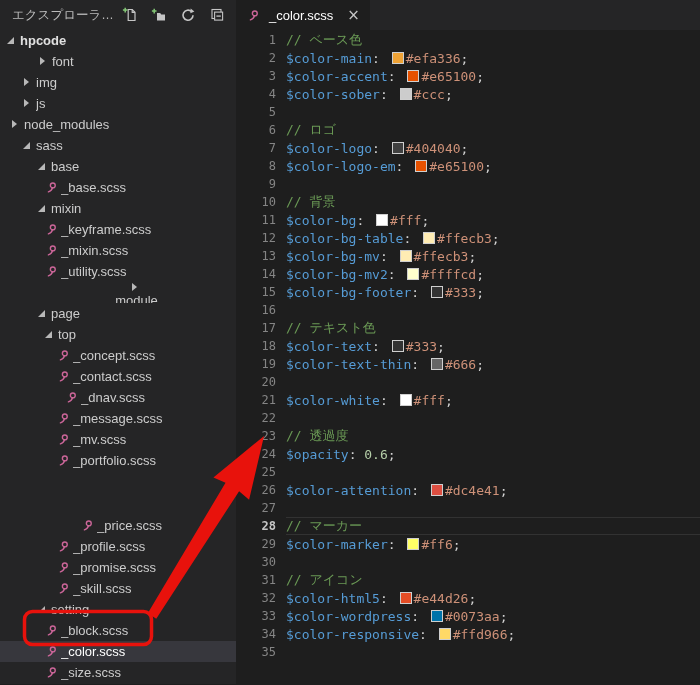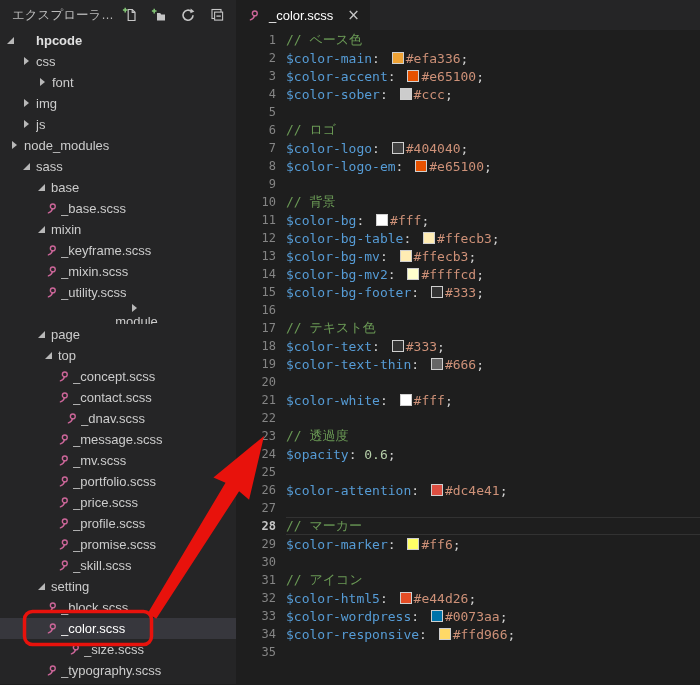--- a/index.html
+++ b/index.html
@@ -18,21 +18,21 @@
 
   
   .sidebar{width:236px;min-width:236px;height:100%;background:var(--sidebar-bg);color:var(--tree-fg);overflow:hidden;}
   .sidebar-header{height:30px;display:flex;align-items:center;padding:0 10px 0 12px;}
   .sidebar-title{font-size:12.5px;color:var(--title-fg);white-space:nowrap;overflow:hidden;}
   .header-actions{margin-left:auto;display:flex;gap:11px;align-items:center;}
   .icon-btn{width:18px;height:18px;display:flex;align-items:center;justify-content:center;cursor:pointer;}
   .tree{width:100%;}
   .tree-row{height:21px;display:flex;align-items:center;font-size:13px;color:var(--tree-fg);cursor:pointer;white-space:nowrap;}
   .tree-row.selected{background:var(--sel-bg);color:#ffffff;}
-  .tree-row.root .tree-label{font-weight:bold;color:#e0e0e0;margin-left:16px;}
+  .tree-row.root .tree-label{font-weight:bold;color:#e0e0e0;}
   .twistie{width:11px;height:11px;margin-right:3px;flex:none;position:relative;}
   .twistie.collapsed::before{content:"";position:absolute;left:2px;top:1px;border-left:5px solid #b8b8b8;border-top:4px solid transparent;border-bottom:4px solid transparent;}
   .twistie.expanded::before{content:"";position:absolute;left:1px;top:2px;border-left:7px solid transparent;border-bottom:7px solid #b8b8b8;}
   .file-icon{width:14px;height:14px;margin-right:3px;flex:none;display:flex;align-items:center;justify-content:center;}
   .tree-label{overflow:hidden;text-overflow:ellipsis;}
 
   
   .editor{flex:1;height:100%;background:var(--editor-bg);display:flex;flex-direction:column;min-width:0;}
   .tabbar{height:30px;background:var(--tabbar-bg);display:flex;flex:none;}
   .tab{background:var(--editor-bg);display:flex;align-items:center;gap:6px;padding:0 10px;color:#ffffff;font-size:13px;cursor:pointer;}
@@ -89,38 +89,33 @@
           </svg>
         </span>
       </span>
     </div>
     <div class="tree" id="tree">
         <div class="tree-row root" style="padding-left: 6px;">
     <span class="twistie expanded"></span>
 
     <span class="tree-label">hpcode</span>
   </div>
+        <div class="tree-row" style="padding-left: 38px;">
+    <span class="twistie collapsed"></span>
+
+    <span class="tree-label">font</span>
+  </div>
         <div class="tree-row" style="padding-left: 22px;">
     <span class="twistie collapsed"></span>
 
-    <span class="tree-label">css</span>
-  </div>
-        <div class="tree-row" style="padding-left: 38px;">
-    <span class="twistie collapsed"></span>
-
-    <span class="tree-label">font</span>
+    <span class="tree-label">img</span>
   </div>
         <div class="tree-row" style="padding-left: 22px;">
     <span class="twistie collapsed"></span>
 
-    <span class="tree-label">img</span>
-  </div>
-        <div class="tree-row" style="padding-left: 22px;">
-    <span class="twistie collapsed"></span>
-
     <span class="tree-label">js</span>
   </div>
         <div class="tree-row" style="padding-left: 10px;">
     <span class="twistie collapsed"></span>
 
     <span class="tree-label">node_modules</span>
   </div>
         <div class="tree-row" style="padding-left: 22px;">
     <span class="twistie expanded"></span>
 
@@ -244,21 +239,21 @@
         <div class="tree-row" style="padding-left: 56px;">
 
     <span class="file-icon">
       <svg width="13" height="13" viewBox="0 0 16 16">
         <circle cx="9.6" cy="5.4" r="3" fill="none" stroke="#cc6699" stroke-width="1.7"></circle>
         <path d="M9.2 8.3 C8.6 10.8 6.8 12.4 4.2 13.4" fill="none" stroke="#cc6699" stroke-width="1.7" stroke-linecap="round"></path>
       </svg>
     </span>
     <span class="tree-label">_portfolio.scss</span>
   </div>
-        <div class="tree-row" style="padding-left: 56px;">
+        <div class="tree-row" style="padding-left: 80px; margin-top: 44px;">
 
     <span class="file-icon">
       <svg width="13" height="13" viewBox="0 0 16 16">
         <circle cx="9.6" cy="5.4" r="3" fill="none" stroke="#cc6699" stroke-width="1.7"></circle>
         <path d="M9.2 8.3 C8.6 10.8 6.8 12.4 4.2 13.4" fill="none" stroke="#cc6699" stroke-width="1.7" stroke-linecap="round"></path>
       </svg>
     </span>
     <span class="tree-label">_price.scss</span>
   </div>
         <div class="tree-row" style="padding-left: 56px;">
@@ -309,21 +304,21 @@
         <div class="tree-row selected" style="padding-left: 44px;">
 
     <span class="file-icon">
       <svg width="13" height="13" viewBox="0 0 16 16">
         <circle cx="9.6" cy="5.4" r="3" fill="none" stroke="#cc6699" stroke-width="1.7"></circle>
         <path d="M9.2 8.3 C8.6 10.8 6.8 12.4 4.2 13.4" fill="none" stroke="#cc6699" stroke-width="1.7" stroke-linecap="round"></path>
       </svg>
     </span>
     <span class="tree-label">_color.scss</span>
   </div>
-        <div class="tree-row" style="padding-left: 67px;">
+        <div class="tree-row" style="padding-left: 44px;">
 
     <span class="file-icon">
       <svg width="13" height="13" viewBox="0 0 16 16">
         <circle cx="9.6" cy="5.4" r="3" fill="none" stroke="#cc6699" stroke-width="1.7"></circle>
         <path d="M9.2 8.3 C8.6 10.8 6.8 12.4 4.2 13.4" fill="none" stroke="#cc6699" stroke-width="1.7" stroke-linecap="round"></path>
       </svg>
     </span>
     <span class="tree-label">_size.scss</span>
   </div>
         <div class="tree-row" style="padding-left: 44px;">

